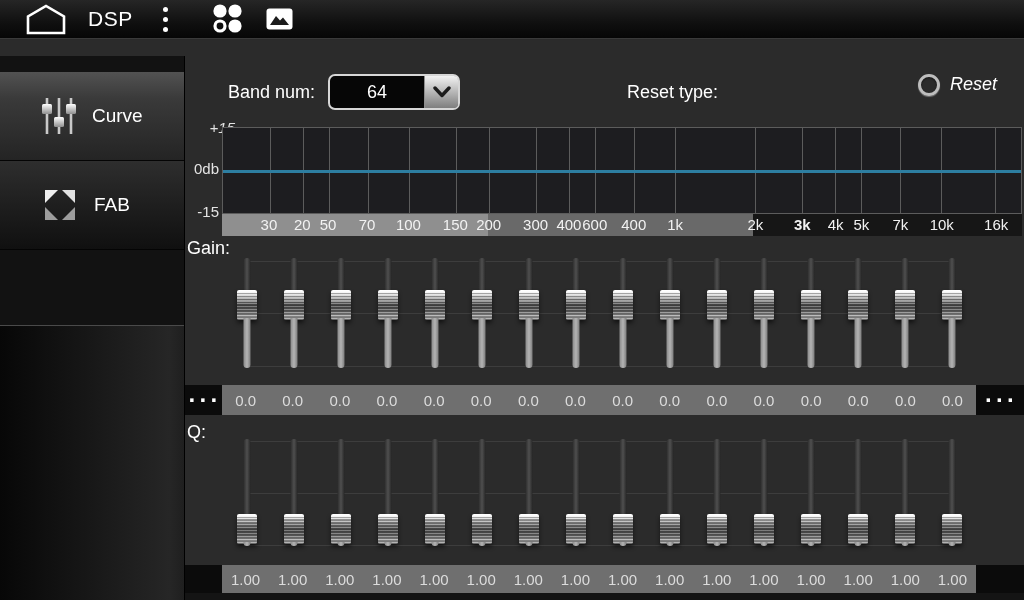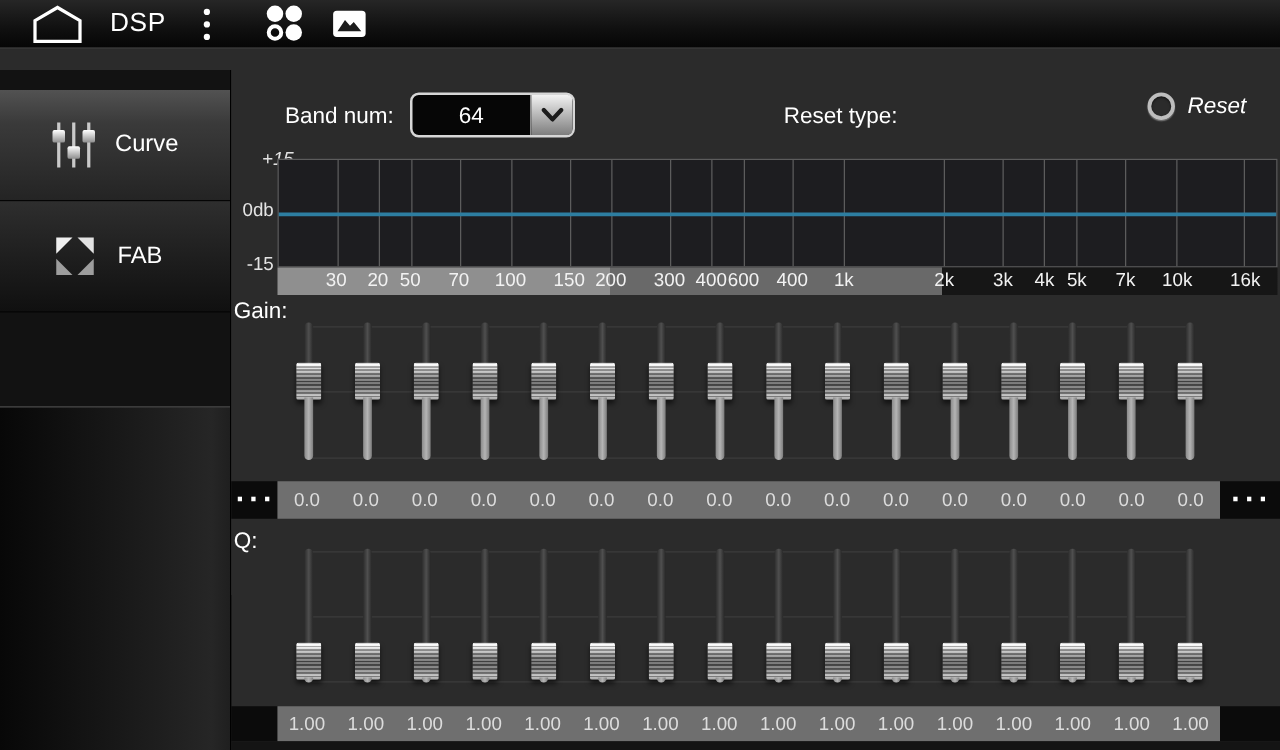--- a/index.html
+++ b/index.html
@@ -281,21 +281,21 @@
         <span class="freq-label" style="left: 43.3677%;">400</span>
 
         <span class="freq-label" style="left: 46.598%;">600</span>
 
         <span class="freq-label" style="left: 51.4689%;">400</span>
 
         <span class="freq-label" style="left: 56.6323%;">1k</span>
 
         <span class="freq-label" style="left: 66.6667%;">2k</span>
 
-        <span class="freq-label" style="left: 72.5364%;">3k</span>
+        <span class="freq-label" style="left: 72.5364%; font-weight: bold;">3k</span>
 
         <span class="freq-label" style="left: 76.701%;">4k</span>
 
         <span class="freq-label" style="left: 79.9313%;">5k</span>
 
         <span class="freq-label" style="left: 84.8023%;">7k</span>
 
         <span class="freq-label" style="left: 89.9657%;">10k</span>
 
         <span class="freq-label" style="left: 96.7697%;">16k</span>

